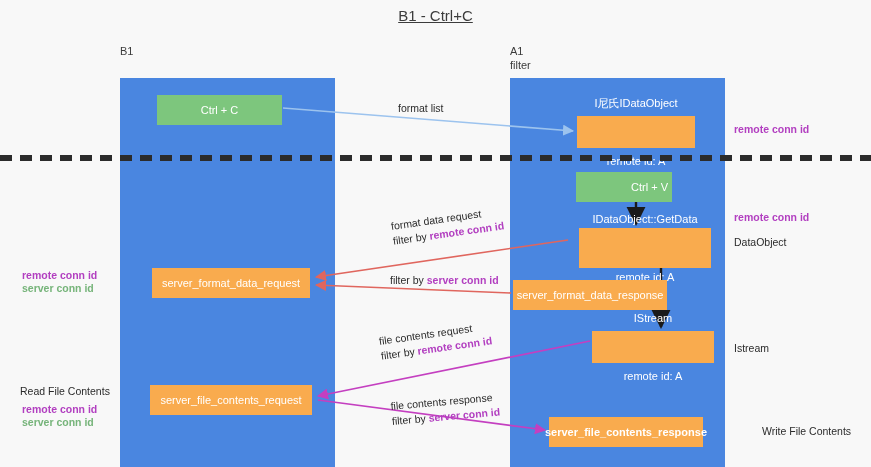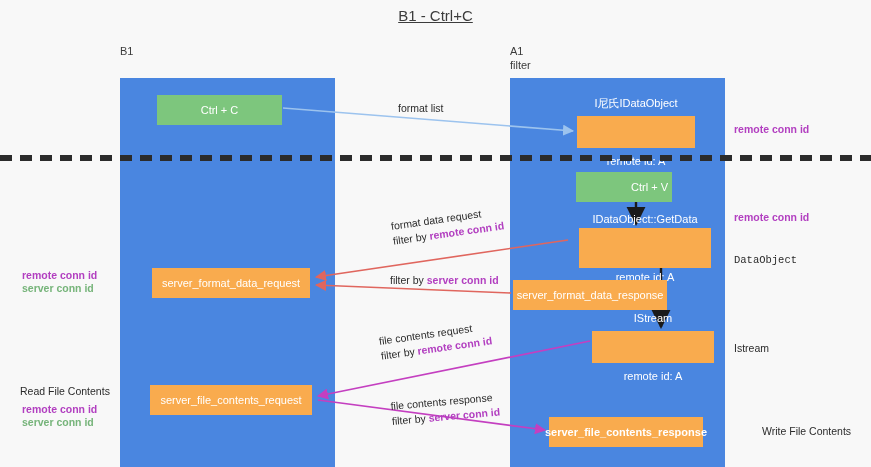--- a/index.html
+++ b/index.html
@@ -224,21 +224,21 @@
 
   <div class="edge-label" style="left:390px; top:399px; transform:rotate(-5deg); transform-origin:left top;">
     <div><span class="plain">file contents response</span></div>
     <div><span class="plain">filter by </span><span class="purple">server conn id</span></div>
   </div>
 
   <div class="side-label purple" style="left:734px; top:122px;">remote conn id</div>
 
   <div class="side-label purple" style="left:734px; top:210px;">remote conn id</div>
 
-  <div class="side-label" style="left:734px; top:253px;font-family:Liberation Mono, monospace;">DataObject</div>
+  <div class="side-label" style="left:734px; top:235px;">DataObject</div>
 
   <div class="side-label" style="left:734px; top:341px;">Istream</div>
 
   <div class="side-label" style="left:762px; top:424px;">Write File Contents</div>
 
   <div class="side-label purple" style="left:22px; top:268px;">remote conn id</div>
 
   <div class="side-label green" style="left:22px; top:281px;">server conn id</div>
 
   <div class="side-label" style="left:20px; top:384px;">Read File Contents</div>

